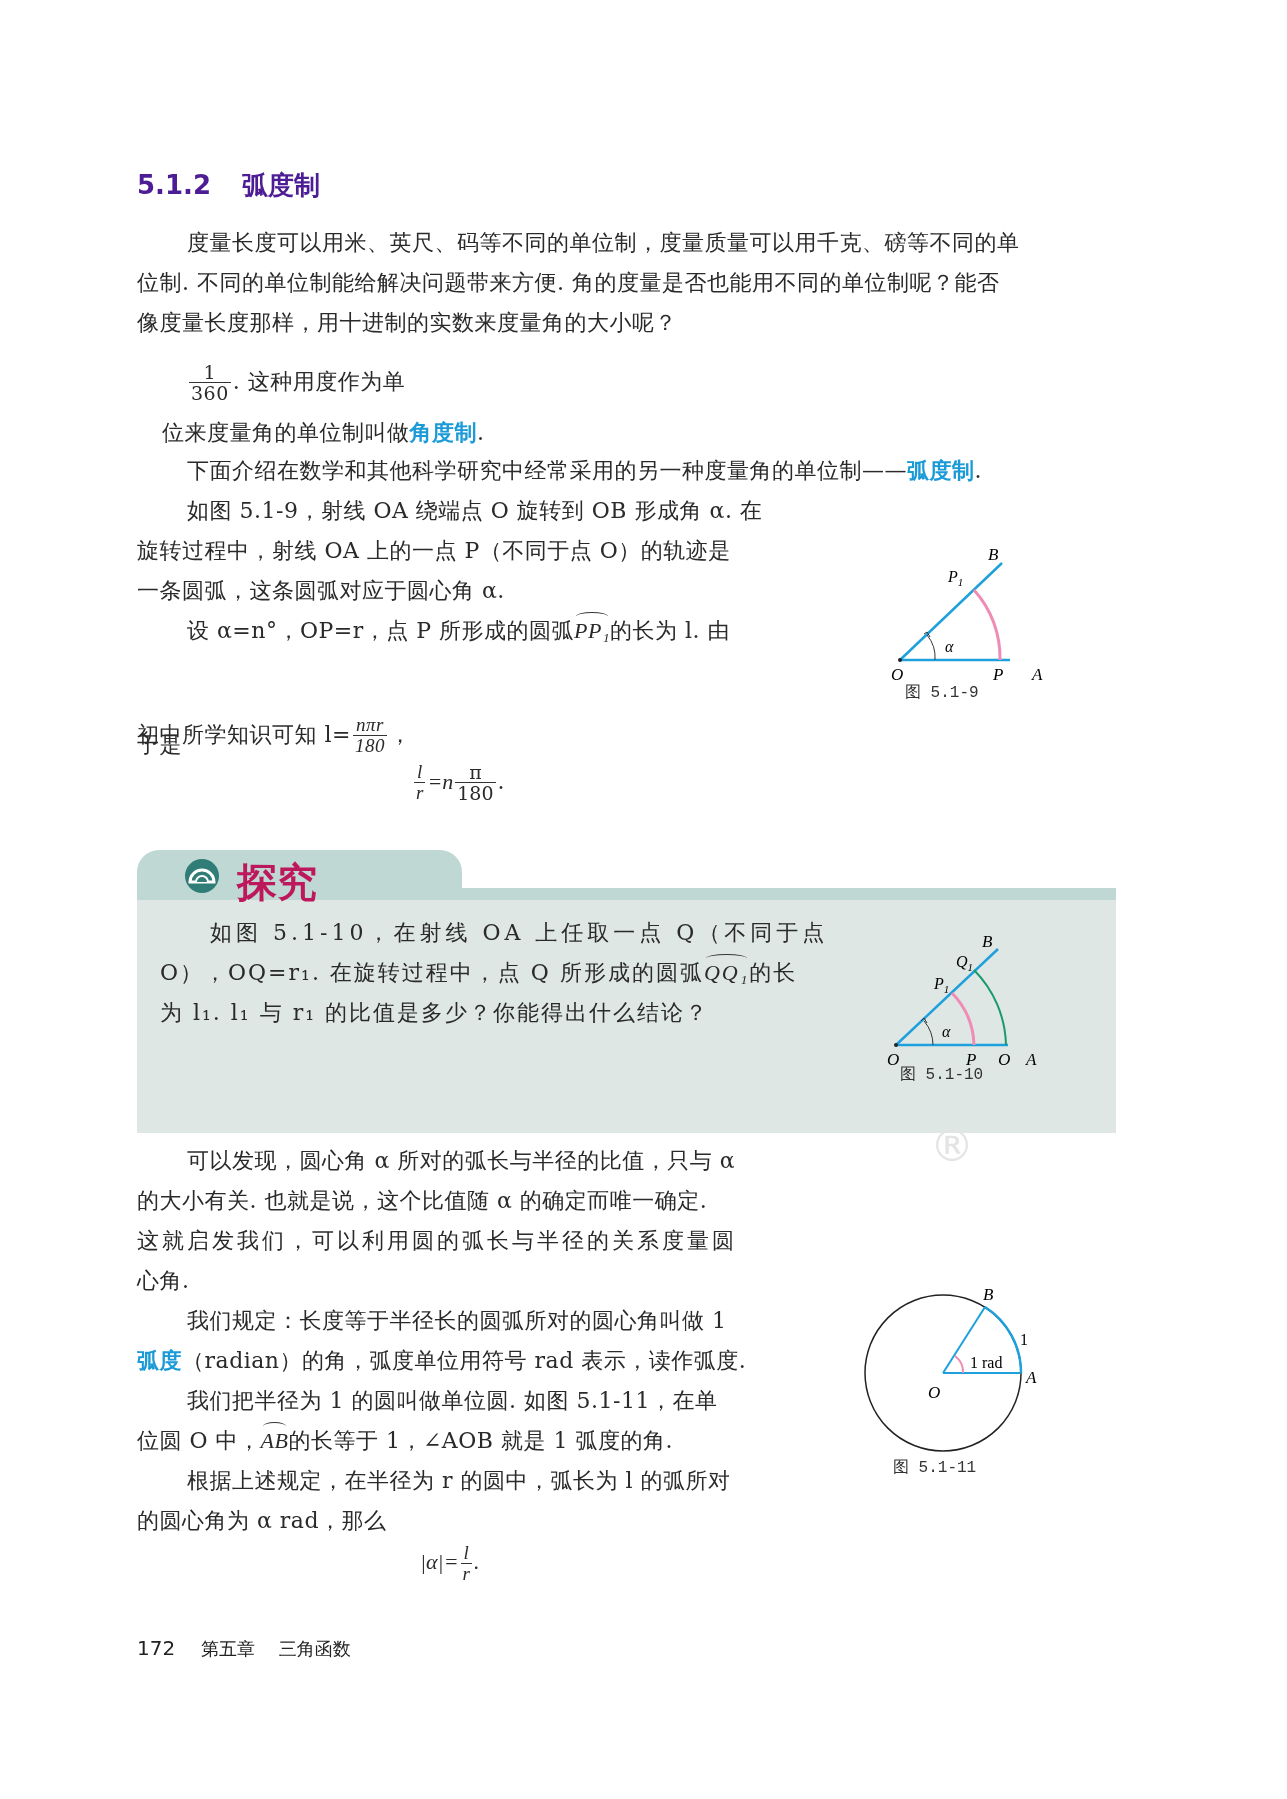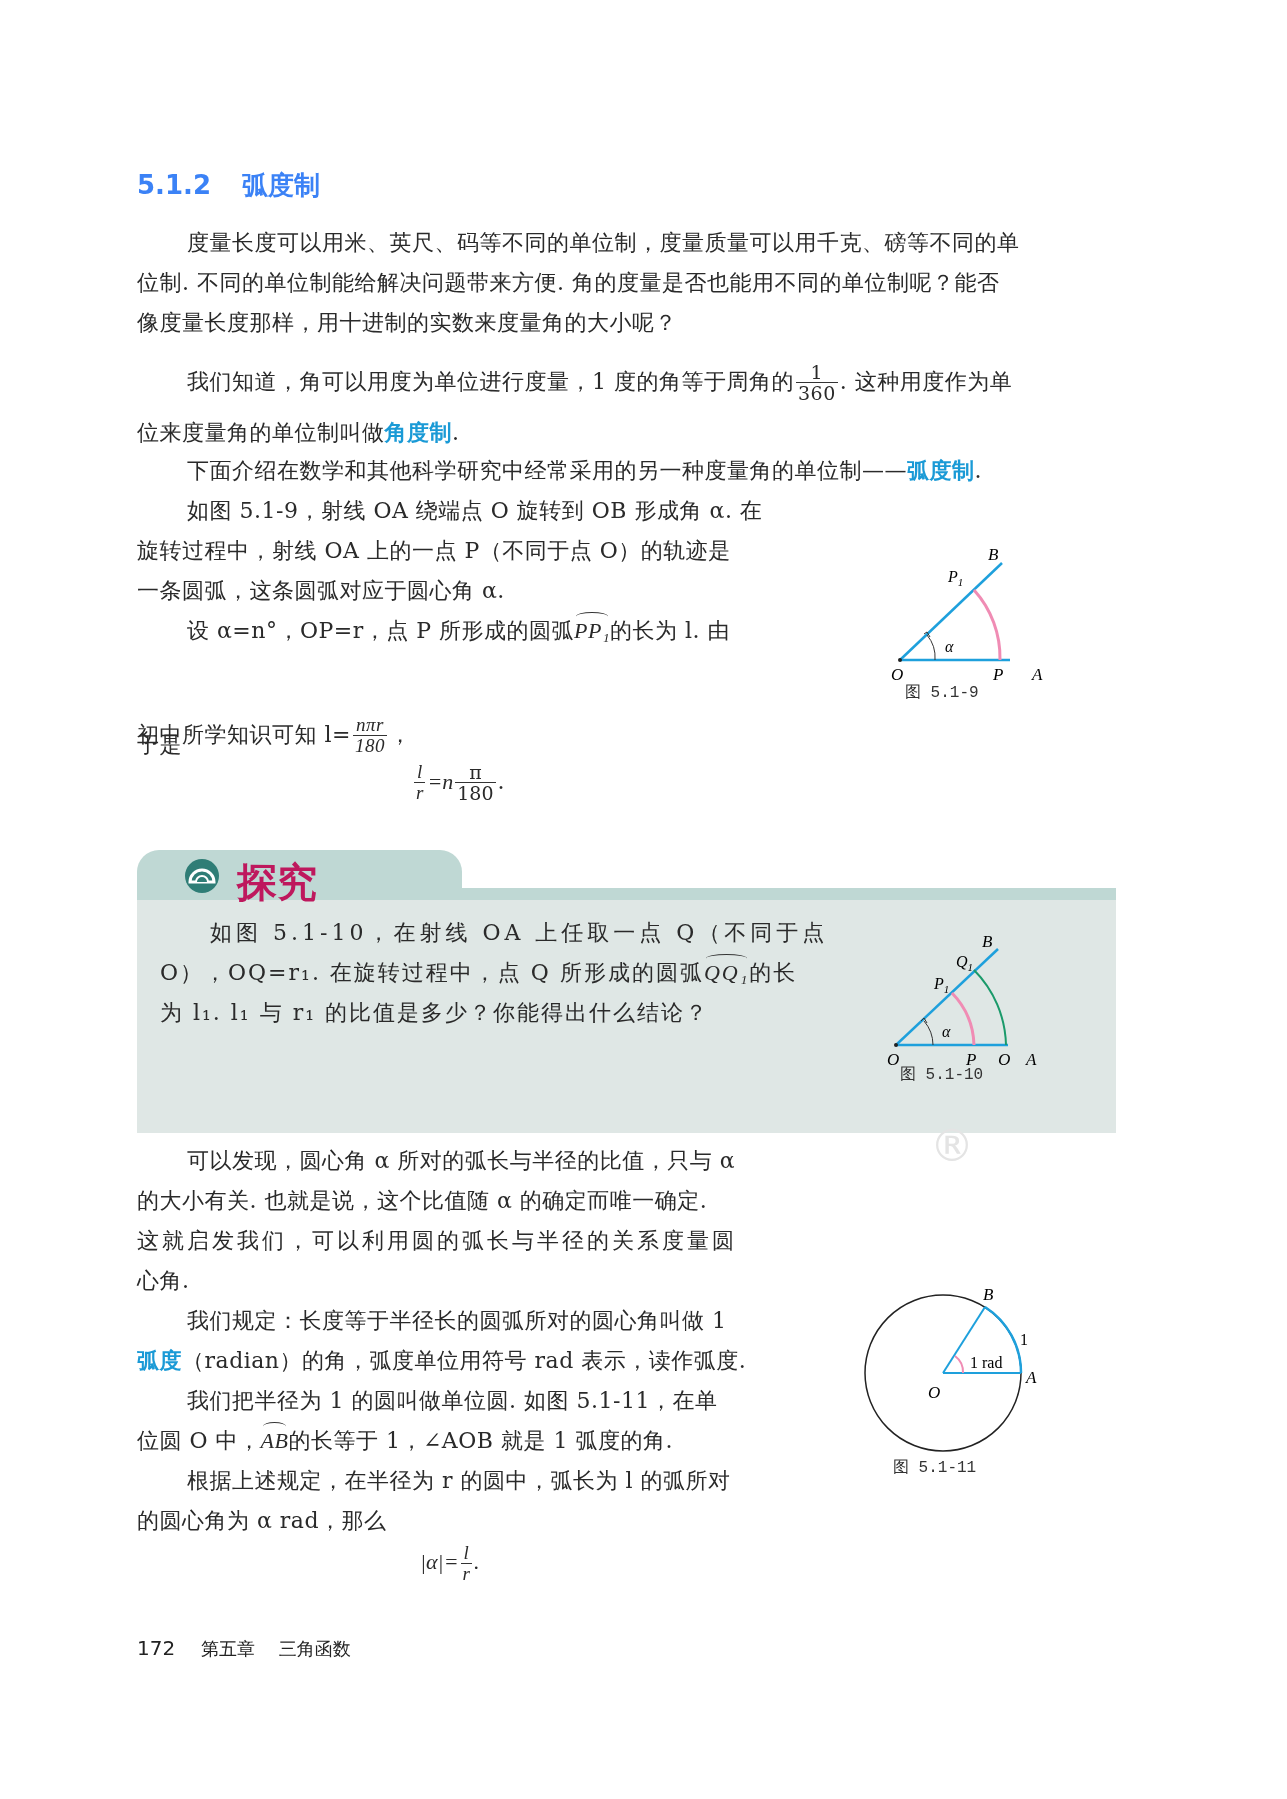--- a/index.html
+++ b/index.html
@@ -1,21 +1,21 @@
 <!DOCTYPE html>
 <html><head>
 <meta charset="utf-8">
 <style>
   html, body { margin:0; padding:0; background:#ffffff; }
   body { width:1287px; height:1799px; position:relative; overflow:hidden;
          font-family:"DejaVu Serif", "Liberation Serif", serif; color:#2a2a2a; }
   .abs { position:absolute; }
   .line { position:absolute; left:137px; font-size:22px; line-height:30px; white-space:nowrap; letter-spacing:0.5px; }
   .ind { left:187px; }
-  .h { font-family:"DejaVu Sans", "Liberation Sans", sans-serif; font-weight:bold; font-size:26px; color:#3b82f6; }
+  .h { font-family:"DejaVu Sans", "Liberation Sans", sans-serif; font-weight:bold; font-size:26px; color:#4c1d95; }
   .em { color:#1a9ad6; font-weight:bold; font-family:"DejaVu Sans","Liberation Sans",sans-serif; }
   .it { font-style:italic; font-family:"Liberation Serif", serif; }
   .frac { display:inline-block; vertical-align:middle; text-align:center; font-size:19px; line-height:20px; margin:0 2px; }
   .frac .num { display:block; border-bottom:1px solid #333; padding:0 2px; }
   .frac .den { display:block; padding:0 2px; }
   .arc { position:relative; display:inline-block; }
   .arc::before { content:""; position:absolute; left:2px; right:2px; top:-4px; height:8px; border-top:1.5px solid #333; border-radius:50% 50% 0 0; }
   .explore-tab { position:absolute; left:137px; top:850px; width:325px; height:46px; background:#bfd8d4; border-radius:22px 22px 0 0; }
   .explore-bar { position:absolute; left:137px; top:888px; width:979px; height:12px; background:#bfd8d4; }
   .explore-box { position:absolute; left:137px; top:900px; width:979px; height:233px; background:#dfe7e5; }
@@ -30,23 +30,23 @@
 <div class="abs h" style="left:137px;top:168px;">
   <span>5.1.2</span>
   <span style="margin-left:22px;">弧度制</span>
 </div>
 
 <div class="line ind" style="top:228px;">度量长度可以用米、英尺、码等不同的单位制，度量质量可以用千克、磅等不同的单</div>
 <div class="line" style="top:268px;">位制. 不同的单位制能给解决问题带来方便. 角的度量是否也能用不同的单位制呢？能否</div>
 <div class="line" style="top:308px;">像度量长度那样，用十进制的实数来度量角的大小呢？</div>
 
 <div class="line ind" style="top:362px;">
-  <span>我们知道，角可以用度为单位进行度量，1 度的角等于周角的</span><span class="frac"><span class="num">1</span><span class="den">360</span></span><span>. 这种用度作为单</span>
+  <span class="frac"><span class="num">1</span><span class="den">360</span></span><span>. 这种用度作为单</span>
 </div>
-<div class="line" style="top:418px;">
+<div class="line" style="top:418px;margin-left:25px;">
   <span>位来度量角的单位制叫做</span><span class="em">角度制</span><span>.</span>
 </div>
 
 <div class="line ind" style="top:456px;">
   <span>下面介绍在数学和其他科学研究中经常采用的另一种度量角的单位制——</span><span class="em">弧度制</span><span>.</span>
 </div>
 
 <div class="line ind" style="top:496px;">如图 5.1-9，射线 OA 绕端点 O 旋转到 OB 形成角 α. 在</div>
 <div class="line" style="top:536px;">旋转过程中，射线 OA 上的一点 P（不同于点 O）的轨迹是</div>
 <div class="line" style="top:576px;">一条圆弧，这条圆弧对应于圆心角 α.</div>

